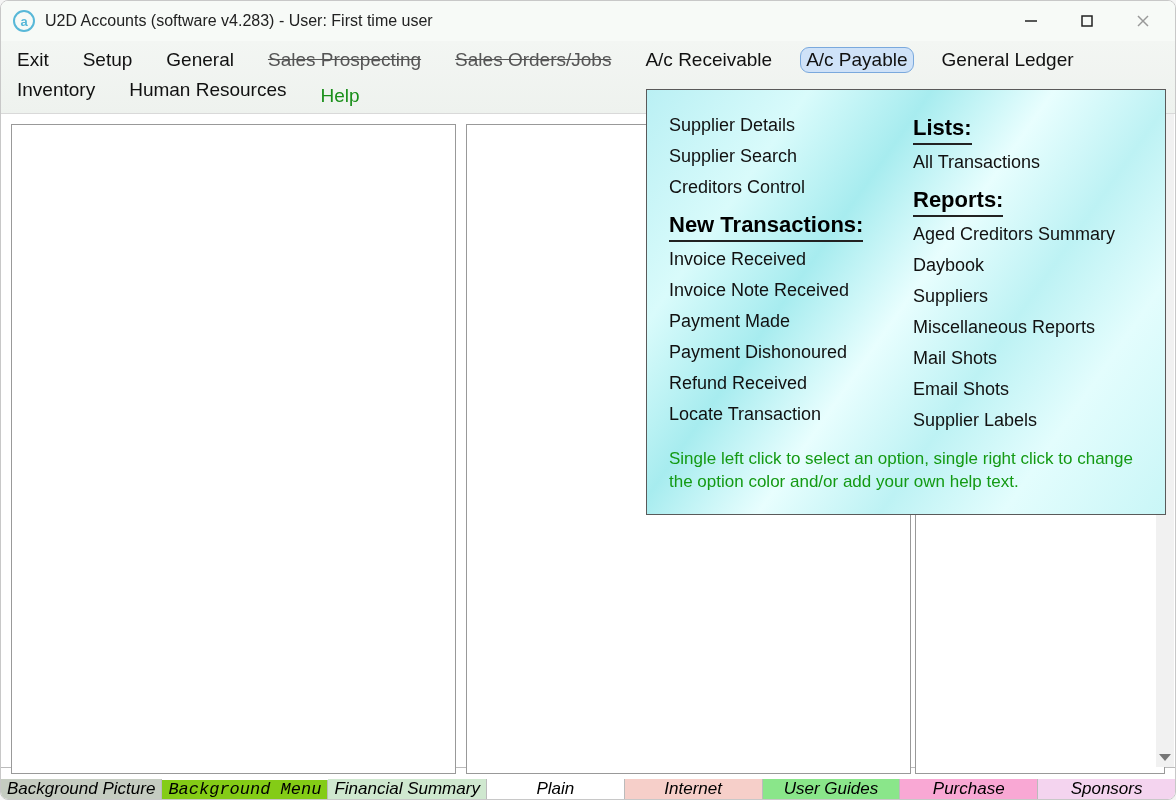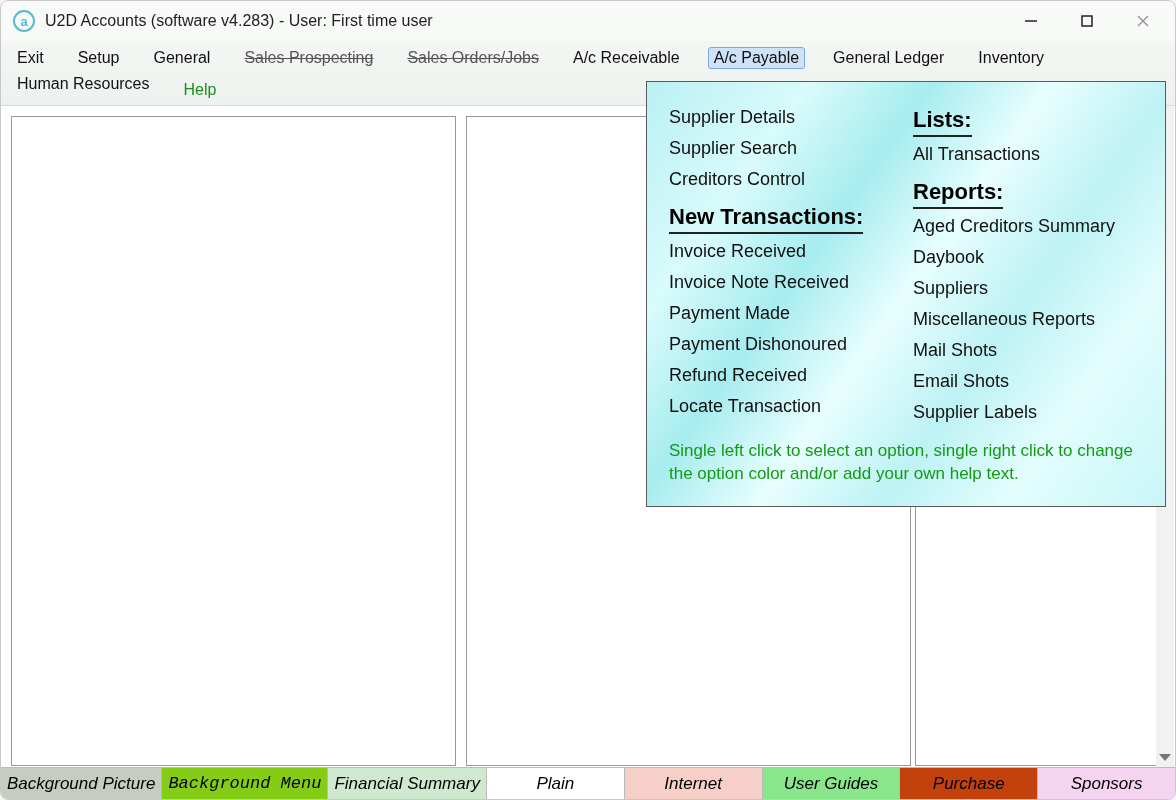--- a/index.html
+++ b/index.html
@@ -54,32 +54,32 @@
   .win-btn svg { width: 14px; height: 14px; }
   .win-btn.close { color: #999; }
   .menubar {
     padding: 6px 10px 4px 10px;
     background: linear-gradient(#f3f6f3,#eef2ee);
     border-bottom: 1px solid #d9d9d9;
     display: flex;
     flex-wrap: wrap;
     column-gap: 22px;
     row-gap: 4px;
-    font-size: 16px;
+    font-size: 19px;
     color: #111;
   }
   .menu-item {
     padding: 2px 6px;
     white-space: nowrap;
   }
   .menu-item.strike { text-decoration: line-through; color: #555; }
   .menu-item.active {
     background: #cfe2f8;
     border: 1px solid #7aa9dd;
-    border-radius: 3px;
+    border-radius: 9px;
     padding: 1px 5px;
   }
   .menu-item.help { color: #1a8f1a; margin-top: 6px; }
   .workarea {
     flex: 1 1 auto;
     position: relative;
     background: #ffffff;
   }
   .panel {
     position: absolute;
@@ -143,20 +143,21 @@
     border-right: 6px solid transparent;
     border-top: 7px solid #777;
     margin-bottom: 6px;
   }
   .bottom-tabs {
     height: 32px;
     display: flex;
     border-top: 1px solid #bbb;
     font-style: italic;
     font-size: 17px;
+    align-items: flex-end;
   }
   .btab {
     flex: 1 1 0;
     display: flex;
     align-items: center;
     justify-content: center;
     border-right: 1px solid #bbb;
     padding: 0 6px;
     white-space: nowrap;
   }
@@ -245,17 +246,17 @@
     </div>
   </div>
 
   <div class="bottom-tabs" id="bottom-tabs">
       <div class="btab" style="background: rgb(197, 204, 193);">Background Picture</div>
       <div class="btab" style="background: #84cc16; font-family: Liberation Mono, monospace;">Background Menu</div>
       <div class="btab" style="background: rgb(207, 232, 207);">Financial Summary</div>
       <div class="btab" style="background: rgb(255, 255, 255);">Plain</div>
       <div class="btab" style="background: rgb(246, 207, 201);">Internet</div>
       <div class="btab" style="background: rgb(138, 230, 138);">User Guides</div>
-      <div class="btab" style="background: #c2410c;">Purchase</div>
+      <div class="btab" style="background: #f9a8d4;">Purchase</div>
       <div class="btab" style="background: rgb(244, 212, 239);">Sponsors</div>
     </div>
 
 </div>
 
 </body></html>

